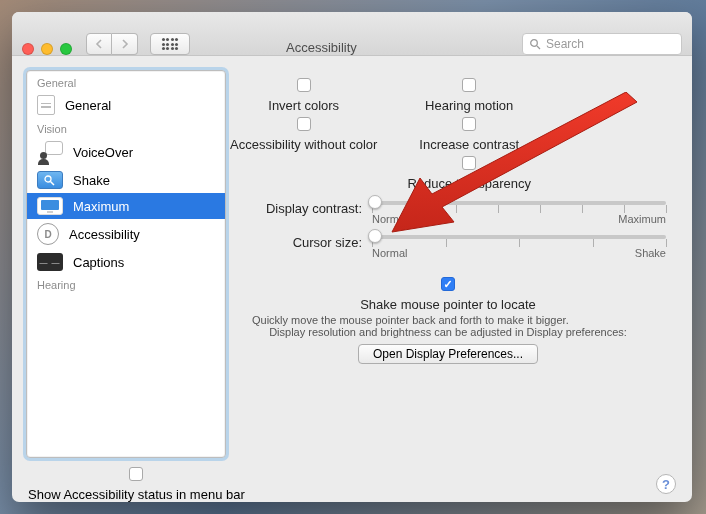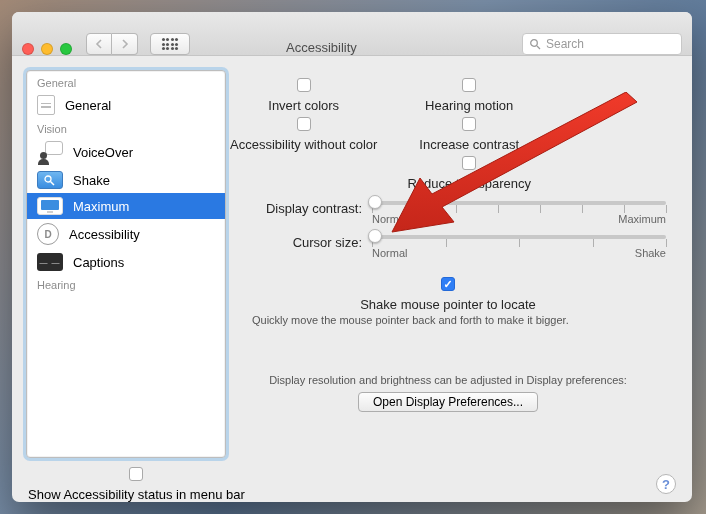--- a/index.html
+++ b/index.html
@@ -66,21 +66,21 @@
   .chk.on::after { content:"✓"; color:#fff; font-size:11px; line-height:1; font-weight:bold; }
   .sliderrow { display:flex; align-items:flex-start; gap:10px; margin:10px 0 2px 20px;justify-content:center; }
   .sliderlabel { width:112px; text-align:right; font-size:13px; padding-top:0; }
   .slider { flex:1; position:relative; }
   .track { height:4px; background:#c8c8c8; border-radius:2px; position:relative; }
   .tick { position:absolute; width:1px; height:8px; background:#b0b0b0; top:4px; }
   .thumb { width:14px; height:14px; background:#fff; border:1px solid #b8b8b8; border-radius:50%; position:absolute; top:-6px; box-shadow:0 1px 2px rgba(0,0,0,0.25); }
   .sllabels { display:flex; justify-content:space-between; font-size:11px; color:#666; margin-top:8px; }
   .shake { margin-top:18px; }
   .hint { font-size:11px; color:#555; margin-left:22px; margin-top:2px; }
-  .footer-note { text-align:center; font-size:11px; color:#555; margin-top:48px; }
+  .footer-note { text-align:center; font-size:11px; color:#555; }
   .open-btn {
     display:block; margin:6px auto 0; padding:2px 14px; font-size:12px;
     background:linear-gradient(#fdfdfd,#eaeaea); border:1px solid #adadad; border-radius:4px;
   }
   .bottombar { position:absolute; bottom:0; left:0; right:0; height:36px; display:flex; align-items:center; padding:0 16px; }
   .help {
     width:20px; height:20px; border-radius:50%; border:1px solid #b5b5b5; background:#fff;
     color:#6a8fd8; font-size:13px; font-weight:bold; display:flex; align-items:center; justify-content:center; margin-left:auto;
   }
   .arrow { position:absolute; pointer-events:none; z-index:50; }

